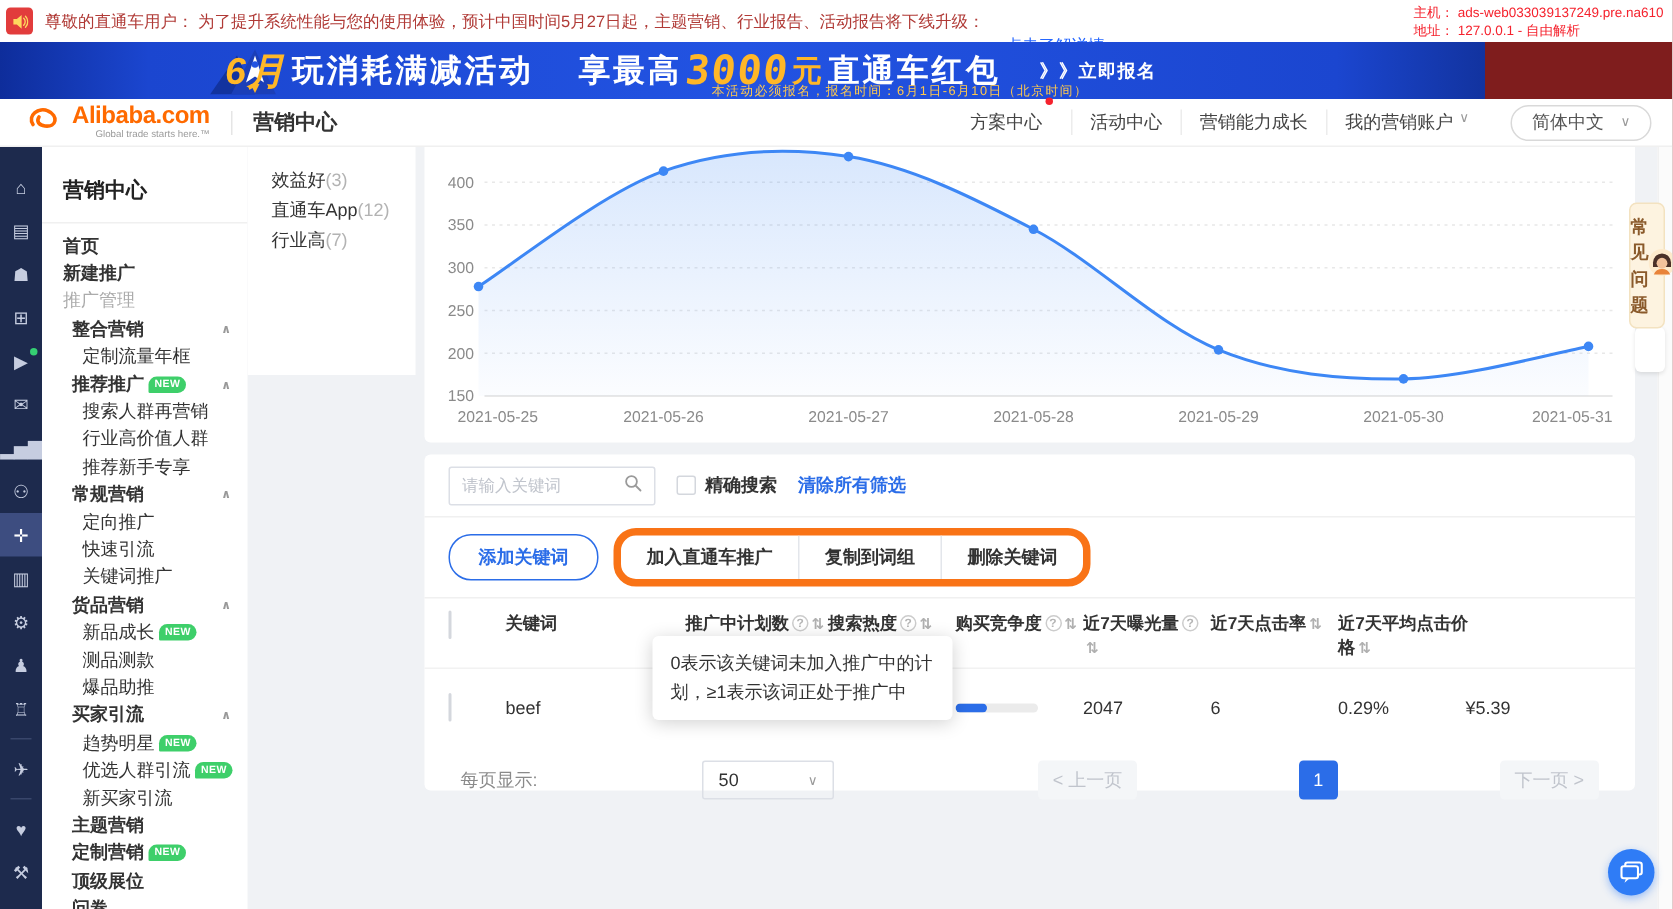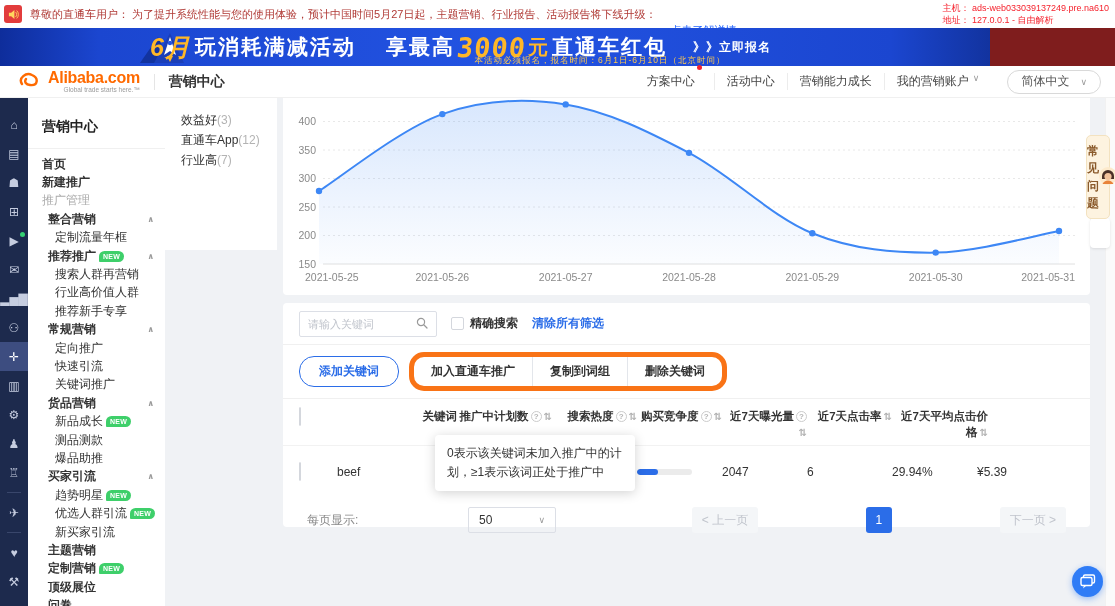--- a/index.html
+++ b/index.html
@@ -83,36 +83,36 @@
   .exact-label { font-size:12px; color:#333; font-weight:700; }
   .clear-link { margin-left:14px; color:#2b6de8; font-size:12px; font-weight:700; cursor:pointer; }
 
   .actions-row { height:54px; display:flex; align-items:center; padding:0 16px; border-bottom:1px solid #f0f0f0; gap:10px; }
   .btn-primary-outline { border:1px solid #2b6de8; color:#2b6de8; font-weight:700; font-size:12px; border-radius:15px; padding:6px 19px; background:#fff; cursor:pointer; font-family:Liberation Mono, monospace; }
   .btn-group { display:flex; border:5px solid #f97316; border-radius:15px; overflow:hidden; background:#fff;justify-content:center; }
   .g-btn { padding:6px 17px; font-size:12px; color:#333; font-weight:700; border-left:1px solid #e3e6eb; cursor:pointer; white-space:nowrap; }
   .g-btn:first-child { border-left:none; }
 
   .table-head { display:flex; align-items:flex-start; padding:9px 16px 5px; }
-  .th { font-size:11.5px; font-weight:700; color:#333; line-height:1.4;text-align:right; }
+  .th { font-size:11.5px; font-weight:700; color:#333; line-height:1.4; }
   .help-icon { display:inline-flex; width:11px; height:11px; border:1px solid #cccccc; border-radius:50%; color:#b5b5b5; font-size:8px; align-items:center; justify-content:center; margin-left:2px; vertical-align:1px; }
   .sort-icon { color:#b0b0b0; font-size:10px; margin-left:2px; }
   .table-row { display:flex; align-items:center; height:52px; padding:0 16px; border-top:1px solid #f2f2f2; position:relative; }
   .cell { font-size:12px; color:#333; }
   .bar { width:55px; height:6px; background:#ebebeb; border-radius:3px; overflow:hidden; }
   .bar-fill { height:100%; background:#2b6de8; border-radius:3px; }
 
   .pagination { display:flex; align-items:center; justify-content:space-between; padding:10px 24px 0; gap:8px; }
   .pp-label { font-size:12px; color:#8a8a8a; margin-right:2px; }
   .pp-select { width:88px; height:26px; border:1px solid #dcdfe6; border-radius:2px; display:flex; align-items:center; justify-content:space-between; padding:0 10px; font-size:12px; color:#333; cursor:pointer; margin-right:28px; }
   .pp-caret { color:#999; font-size:9px; }
   .page-btn { background:#f4f6f8; color:#c0c4cc; font-size:12px; height:26px; padding:0 10px; border-radius:3px; display:flex; align-items:center; }
   .page-num { min-width:26px; height:26px; background:#2b6de8; color:#fff; border-radius:3px; display:flex; align-items:center; justify-content:center; font-size:12px; cursor:pointer; }
 
-  .tooltip { position:absolute; left:152px; top:132px; width:200px; background:#fff; border-radius:4px; box-shadow:0 2px 12px rgba(0,0,0,.18); padding:9px 12px; font-size:12px; color:#333; line-height:1.6; z-index:6; }
+  .tooltip { position:absolute; left:152px; top:121px; width:200px; background:#fff; border-radius:4px; box-shadow:0 2px 12px rgba(0,0,0,.18); padding:9px 12px; font-size:12px; color:#333; line-height:1.6; z-index:6; }
 
   
   .faq { position:absolute; right:5px; top:135px; width:24px; background:#fdf3e0; border:1px solid #f3e2c0; border-radius:5px; padding:7px 0 5px; display:flex; align-items:center; z-index:8; cursor:pointer; }
   .faq-text { width:13px; font-size:12px; font-weight:700; color:#8a5a2b; text-align:center; line-height:1.45; word-break:break-all; }
   .faq-tab { position:absolute; right:5px; top:218px; width:20px; height:30px; background:#fff; border-radius:4px; box-shadow:0 1px 3px rgba(0,0,0,.1); z-index:7; cursor:pointer; }
   .chat-fab { position:absolute; right:12px; bottom:9px; width:31px; height:31px; border-radius:50%; background:#2f7cf6; display:flex; align-items:center; justify-content:center; box-shadow:0 2px 6px rgba(47,124,246,.45); z-index:9; cursor:pointer; }
 </style>
 </head>
 <body>
 
@@ -401,21 +401,21 @@
                 <div class="bar-fill" style="width: 65%;"></div>
               </div>
             </div>
             <div class="cell" style="width: 85px;">
               <div class="bar">
                 <div class="bar-fill" style="width: 39%;"></div>
               </div>
             </div>
             <div class="cell" style="width: 85px;">2047</div>
             <div class="cell" style="width: 85px;">6</div>
-            <div class="cell" style="width: 85px;">29.94%</div>
+            <div class="cell" style="width: 85px;">0.29%</div>
             <div class="cell" style="width: 96px;">¥5.39</div>
           </div>
 
         <div class="pagination">
           <span class="pp-label">每页显示:</span>
           <div class="pp-select">
             <span>50</span>
             <span class="pp-caret">∨</span>
           </div>
           <span class="page-btn">&lt; 上一页</span>

